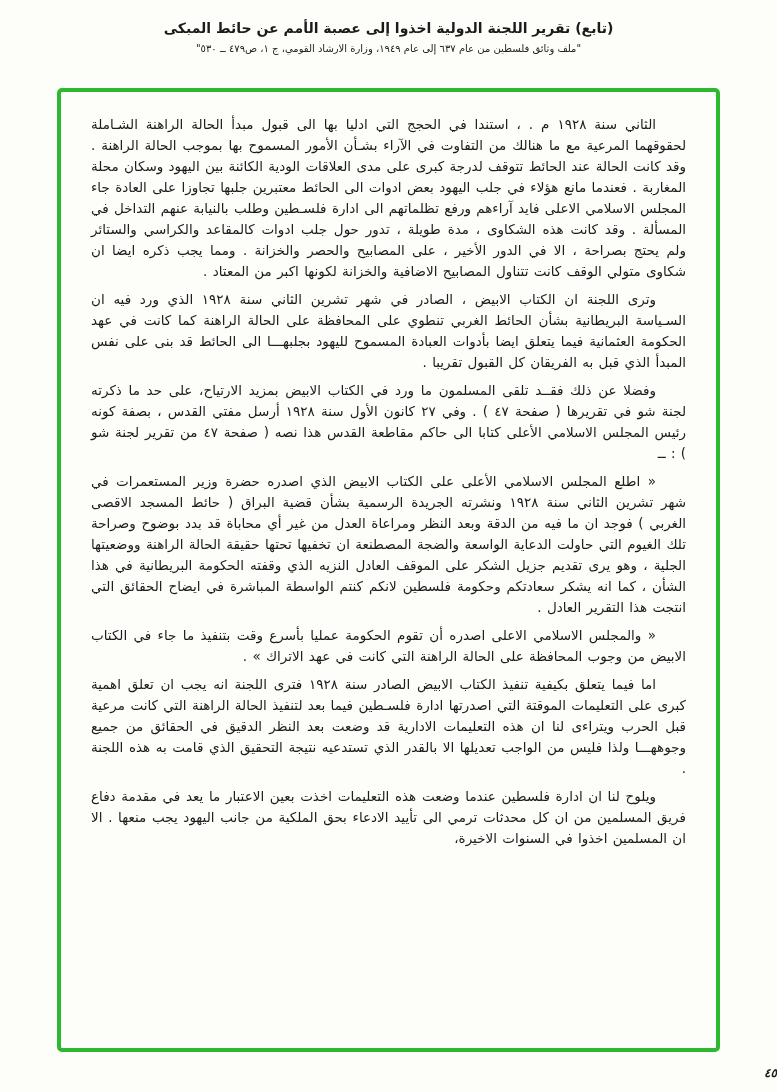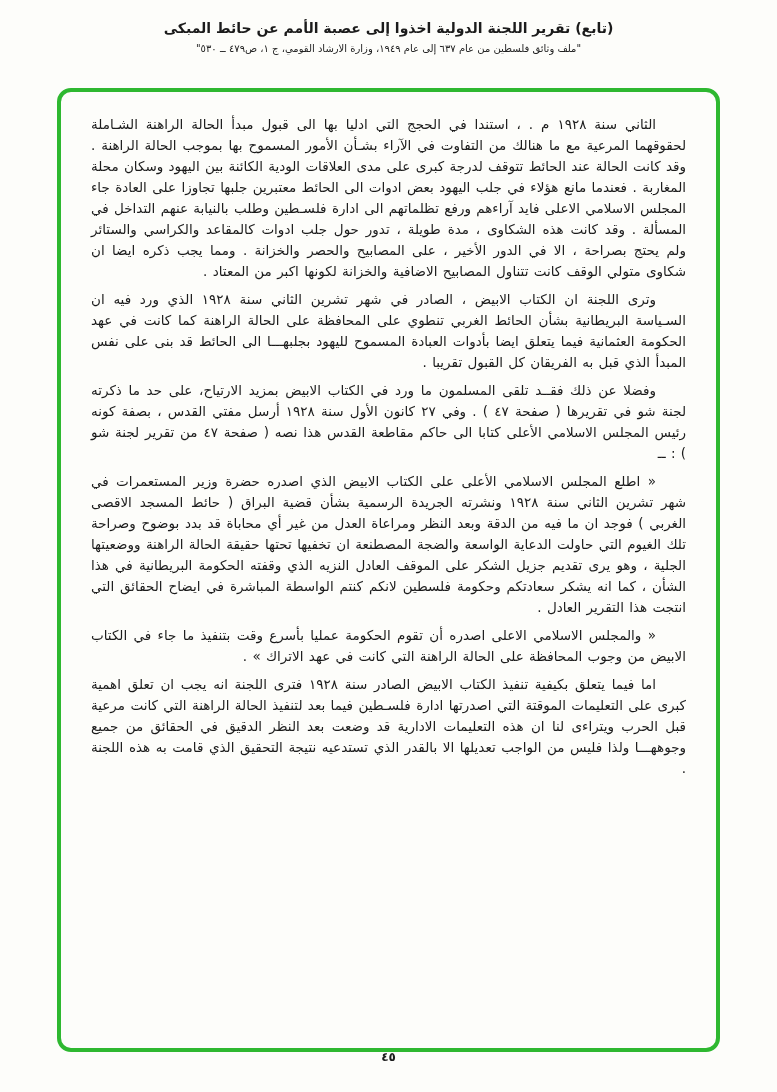--- a/index.html
+++ b/index.html
@@ -32,60 +32,62 @@
     margin-top: 7px;
     color: #222;
   }
   .green-box {
     position: absolute;
     top: 88px;
     left: 57px;
     right: 57px;
     bottom: 40px;
     border: 4px solid #2eb830;
-    border-radius: 14px;
+    border-radius: 5px;
     box-sizing: border-box;
     padding: 22px 30px 18px 30px;
     direction: rtl;
     overflow: hidden;
     background: #fdfdfa;
   }
   .green-box p {
     margin: 0 0 7px 0;
     font-size: 13.5px;
     line-height: 21px;
     text-align: justify;
     text-indent: 30px;
     word-spacing: 1px;
   }
   .page-number {
     position: absolute;
-    bottom: 28px;
+    bottom: 12px;
     left: 0;
     width: 100%;
-    text-align: center;
+    text-align: right;
     font-size: 12px;
     font-weight: bold;
     direction: rtl;
+    font-style: italic;
   }
 </style>
 </head>
 <body>
 
 <div class="page">
 
   <div class="header">
     <div class="header-title">(تابع) تقرير اللجنة الدولية اخذوا إلى عصبة الأمم عن حائط المبكى</div>
     <div class="header-source">"ملف وثائق فلسطين من عام ٦٣٧ إلى عام ١٩٤٩، وزارة الارشاد القومي، ج ١، ص٤٧٩ ــ ٥٣٠"</div>
   </div>
 
   <div class="green-box">
     <p>الثاني سنة ١٩٢٨ م . ، استندا في الحجج التي ادليا بها الى قبول مبدأ الحالة الراهنة الشـاملة لحقوقهما المرعية مع ما هنالك من التفاوت في الآراء بشـأن الأمور المسموح بها بموجب الحالة الراهنة . وقد كانت الحالة عند الحائط تتوقف لدرجة كبرى على مدى العلاقات الودية الكائنة بين اليهود وسكان محلة المغاربة . فعندما مانع هؤلاء في جلب اليهود بعض ادوات الى الحائط معتبرين جلبها تجاوزا على العادة جاء المجلس الاسلامي الاعلى فايد آراءهم ورفع تظلماتهم الى ادارة فلسـطين وطلب بالنيابة عنهم التداخل في المسألة . وقد كانت هذه الشكاوى ، مدة طويلة ، تدور حول جلب ادوات كالمقاعد والكراسي والستائر ولم يحتج بصراحة ، الا في الدور الأخير ، على المصابيح والحصر والخزانة . ومما يجب ذكره ايضا ان شكاوى متولي الوقف كانت تتناول المصابيح الاضافية والخزانة لكونها اكبر من المعتاد .</p>
     <p>وترى اللجنة ان الكتاب الابيض ، الصادر في شهر تشرين الثاني سنة ١٩٢٨ الذي ورد فيه ان السـياسة البريطانية بشأن الحائط الغربي تنطوي على المحافظة على الحالة الراهنة كما كانت في عهد الحكومة العثمانية فيما يتعلق ايضا بأدوات العبادة المسموح لليهود بجلبهـــا الى الحائط قد بنى على نفس المبدأ الذي قبل به الفريقان كل القبول تقريبا .</p>
     <p>وفضلا عن ذلك فقــد تلقى المسلمون ما ورد في الكتاب الابيض بمزيد الارتياح، على حد ما ذكرته لجنة شو في تقريرها ( صفحة ٤٧ ) . وفي ٢٧ كانون الأول سنة ١٩٢٨ أرسل مفتي القدس ، بصفة كونه رئيس المجلس الاسلامي الأعلى كتابا الى حاكم مقاطعة القدس هذا نصه ( صفحة ٤٧ من تقرير لجنة شو ) : ــ</p>
     <p>« اطلع المجلس الاسلامي الأعلى على الكتاب الابيض الذي اصدره حضرة وزير المستعمرات في شهر تشرين الثاني سنة ١٩٢٨ ونشرته الجريدة الرسمية بشأن قضية البراق ( حائط المسجد الاقصى الغربي ) فوجد ان ما فيه من الدقة وبعد النظر ومراعاة العدل من غير أي محاباة قد بدد بوضوح وصراحة تلك الغيوم التي حاولت الدعاية الواسعة والضجة المصطنعة ان تخفيها تحتها حقيقة الحالة الراهنة ووضعيتها الجلية ، وهو يرى تقديم جزيل الشكر على الموقف العادل النزيه الذي وقفته الحكومة البريطانية في هذا الشأن ، كما انه يشكر سعادتكم وحكومة فلسطين لانكم كنتم الواسطة المباشرة في ايضاح الحقائق التي انتجت هذا التقرير العادل .</p>
     <p>« والمجلس الاسلامي الاعلى اصدره أن تقوم الحكومة عمليا بأسرع وقت بتنفيذ ما جاء في الكتاب الابيض من وجوب المحافظة على الحالة الراهنة التي كانت في عهد الاتراك » .</p>
     <p>اما فيما يتعلق بكيفية تنفيذ الكتاب الابيض الصادر سنة ١٩٢٨ فترى اللجنة انه يجب ان تعلق اهمية كبرى على التعليمات الموقتة التي اصدرتها ادارة فلسـطين فيما بعد لتنفيذ الحالة الراهنة التي كانت مرعية قبل الحرب ويتراءى لنا ان هذه التعليمات الادارية قد وضعت بعد النظر الدقيق في الحقائق من جميع وجوههـــا ولذا فليس من الواجب تعديلها الا بالقدر الذي تستدعيه نتيجة التحقيق الذي قامت به هذه اللجنة .</p>
+    <p>ويلوح لنا ان ادارة فلسطين عندما وضعت هذه التعليمات اخذت بعين الاعتبار ما يعد في مقدمة دفاع فريق المسلمين من ان كل محدثات ترمي الى تأييد الادعاء بحق الملكية من جانب اليهود يجب منعها . الا ان المسلمين اخذوا في السنوات الاخيرة،</p>
   </div>
 
   <div class="page-number">٤٥</div>
 
 </div>
 
 </body></html>

